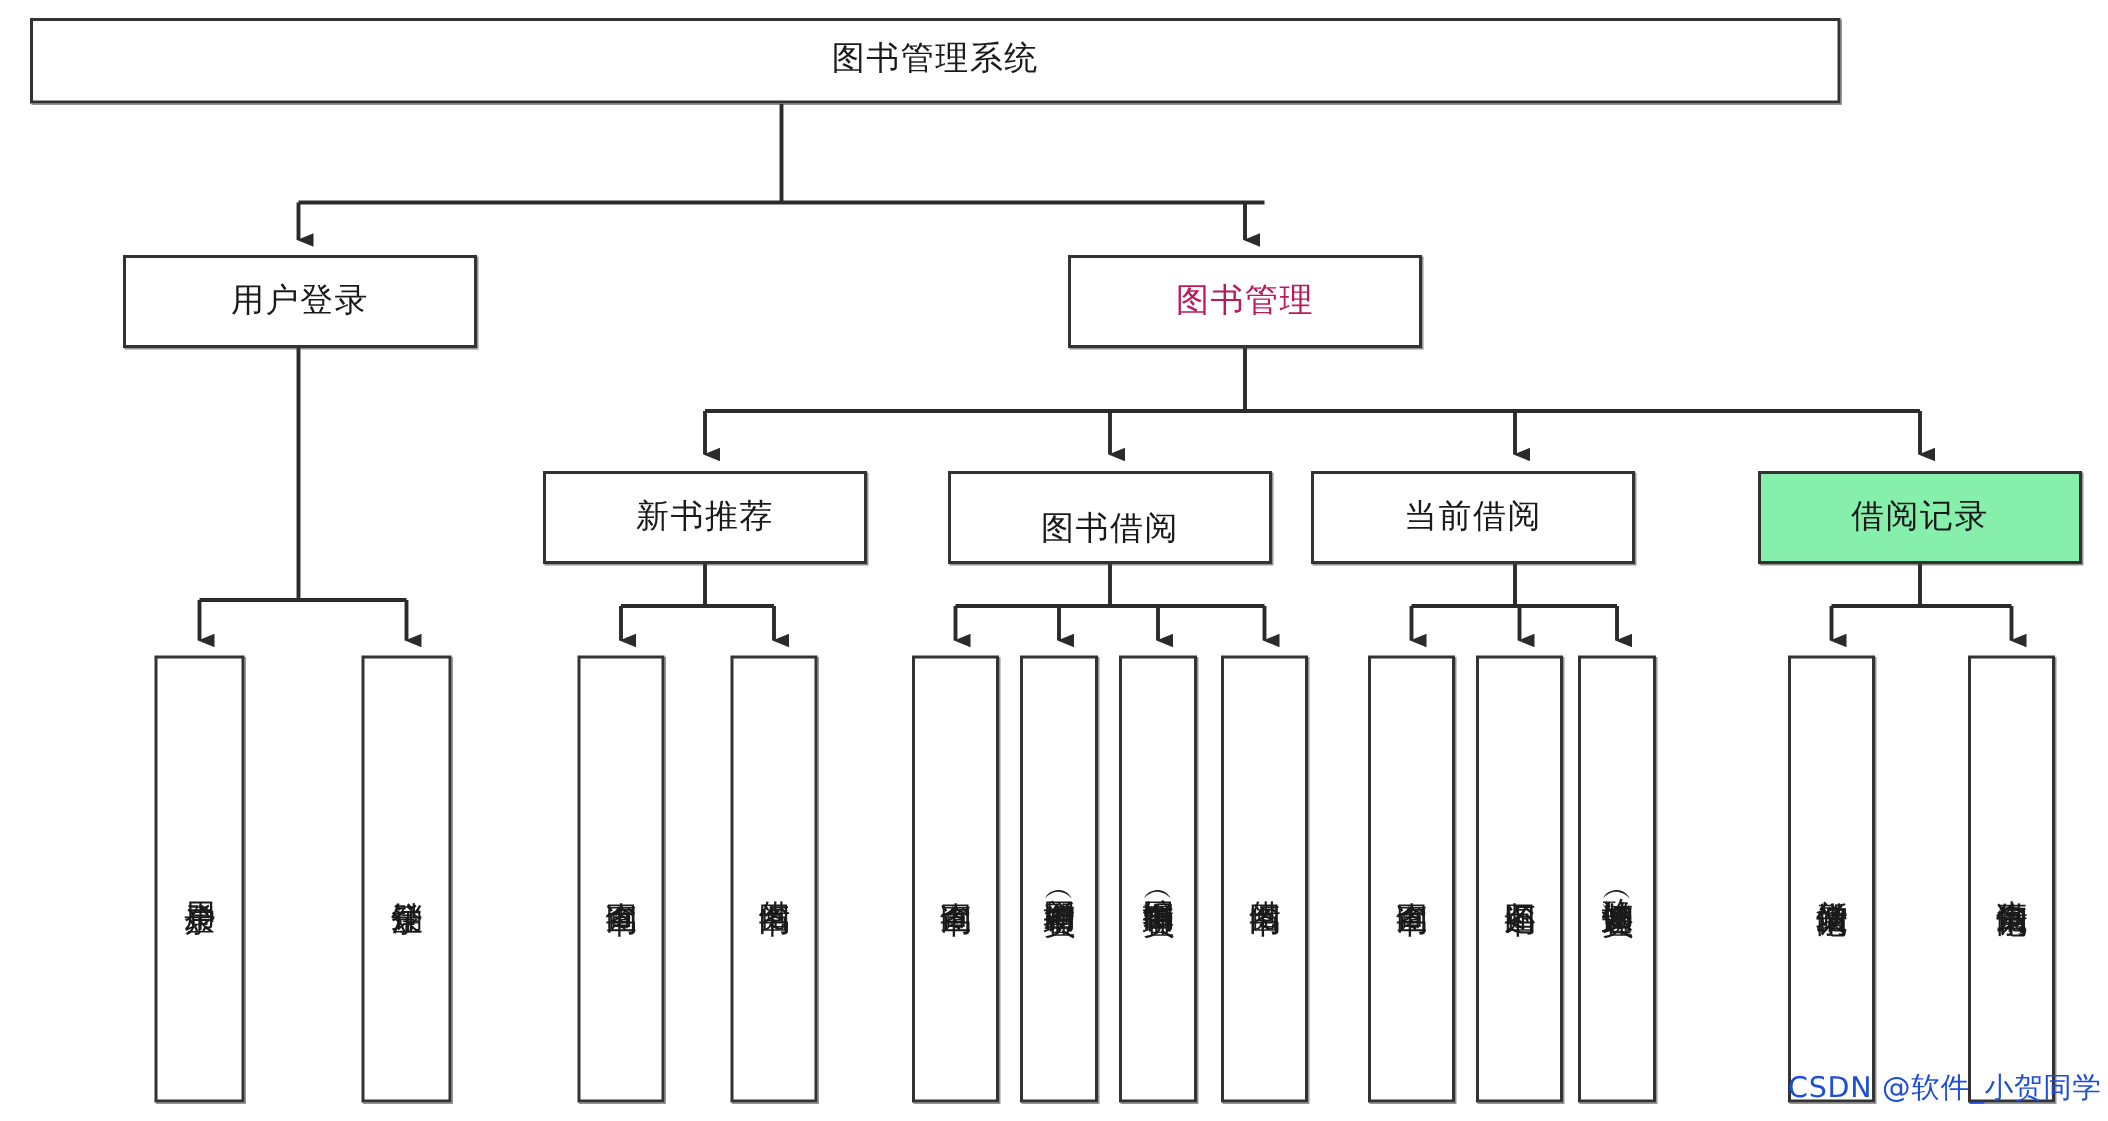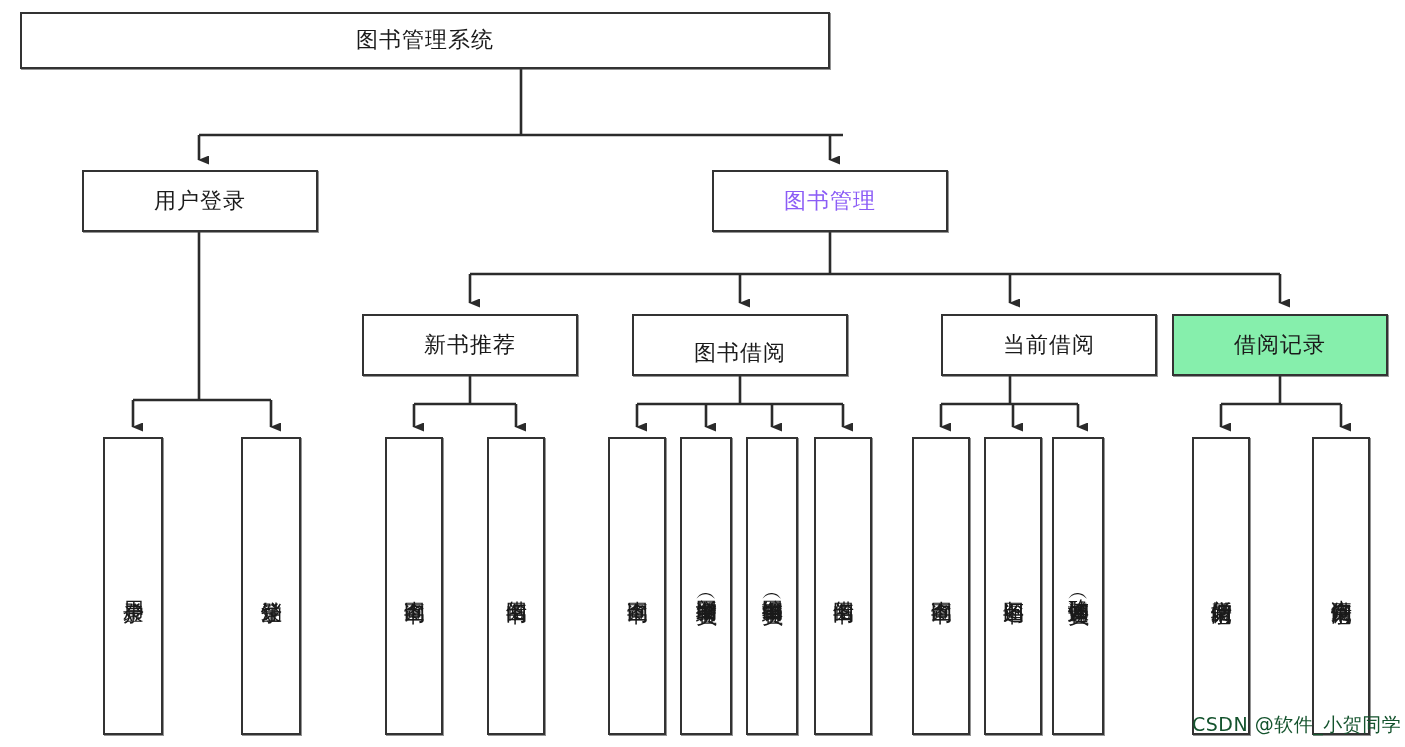--- a/index.html
+++ b/index.html
@@ -116,38 +116,38 @@
       <path d="M1013,404 L1013,427" marker-end="url(#arrowhead)"></path>
       <path d="M1078,404 L1078,427" marker-end="url(#arrowhead)"></path>
 
       <path d="M1280,376 L1280,404"></path>
       <path d="M1221,404 L1341,404"></path>
       <path d="M1221,404 L1221,427" marker-end="url(#arrowhead)"></path>
       <path d="M1341,404 L1341,427" marker-end="url(#arrowhead)"></path>
     </g>
   </svg>
 
-  <div class="node-box" id="node-root" style="left: 20px; top: 12px; width: 810px; height: 57px; border-color: rgb(51, 51, 51); background: rgb(255, 255, 255);">
+  <div class="node-box" id="node-root" style="left: 20px; top: 12px; width: 1207px; height: 57px; border-color: rgb(51, 51, 51); background: rgb(255, 255, 255);">
     <span class="node-label-h" style="color: rgb(26, 26, 26);">图书管理系统</span>
   </div>
 
   <div class="node-box" id="node-l2-0" style="left: 82px; top: 170px; width: 236px; height: 62px; border-color: rgb(51, 51, 51); background: rgb(255, 255, 255);">
     <span class="node-label-h" style="color: rgb(26, 26, 26);">用户登录</span>
   </div>
   <div class="node-box" id="node-l2-1" style="left: 712px; top: 170px; width: 236px; height: 62px; border-color: rgb(51, 51, 51); background: rgb(255, 255, 255);">
-    <span class="node-label-h" style="color: #8b5cf6;">图书管理</span>
+    <span class="node-label-h" style="color: #be185d;">图书管理</span>
   </div>
 
   <div class="node-box" id="node-l3-0" style="left: 362px; top: 314px; width: 216px; height: 62px; border-color: rgb(51, 51, 51); background: rgb(255, 255, 255); padding-left: 44px;">
     <span class="node-label-h" style="color: rgb(26, 26, 26);">新书推荐</span>
   </div>
   <div class="node-box" id="node-l3-1" style="left: 632px; top: 314px; width: 216px; height: 62px; border-color: rgb(51, 51, 51); background: rgb(255, 255, 255);">
     <span class="node-label-h" style="color: rgb(26, 26, 26); margin-top: 16px;">图书借阅</span>
   </div>
-  <div class="node-box" id="node-l3-2" style="left: 941px; top: 314px; width: 216px; height: 62px; border-color: rgb(51, 51, 51); background: rgb(255, 255, 255); text-decoration: underline;">
+  <div class="node-box" id="node-l3-2" style="left: 874px; top: 314px; width: 216px; height: 62px; border-color: rgb(51, 51, 51); background: rgb(255, 255, 255); text-decoration: underline;">
     <span class="node-label-h" style="color: rgb(26, 26, 26);">当前借阅</span>
   </div>
   <div class="node-box" id="node-l3-3" style="left: 1172px; top: 314px; width: 216px; height: 62px; border-color: rgb(51, 51, 51); background: #86efac;">
     <span class="node-label-h" style="color: rgb(26, 26, 26);">借阅记录</span>
   </div>
 
   <div class="node-box" id="node-leaf-0" style="left: 103px; top: 437px; width: 60px; height: 298px; border-color: rgb(51, 51, 51); background: rgb(255, 255, 255);">
     <span class="node-label-v" style="color: rgb(26, 26, 26);">用户登录</span>
   </div>
   <div class="node-box" id="node-leaf-1" style="left: 241px; top: 437px; width: 60px; height: 298px; border-color: rgb(51, 51, 51); background: rgb(255, 255, 255);">
@@ -180,15 +180,15 @@
   <div class="node-box" id="node-leaf-10" style="left: 1052px; top: 437px; width: 52px; height: 298px; border-color: rgb(51, 51, 51); background: rgb(255, 255, 255);">
     <span class="node-label-v" style="color: rgb(26, 26, 26);">确认归还（管理员）</span>
   </div>
   <div class="node-box" id="node-leaf-11" style="left: 1192px; top: 437px; width: 58px; height: 298px; border-color: rgb(51, 51, 51); background: rgb(255, 255, 255);">
     <span class="node-label-v" style="color: rgb(26, 26, 26);">新增借阅记录</span>
   </div>
   <div class="node-box" id="node-leaf-12" style="left: 1312px; top: 437px; width: 58px; height: 298px; border-color: rgb(51, 51, 51); background: rgb(255, 255, 255);">
     <span class="node-label-v" style="color: rgb(26, 26, 26);">查询借阅记录</span>
   </div>
 
-  <div class="watermark" id="watermark" style="left: 1192px; top: 712px; color: #14532d;">CSDN @软件_小贺同学</div>
+  <div class="watermark" id="watermark" style="left: 1192px; top: 712px; color: #1d4ed8;">CSDN @软件_小贺同学</div>
 
 </div>
 
 </body></html>

